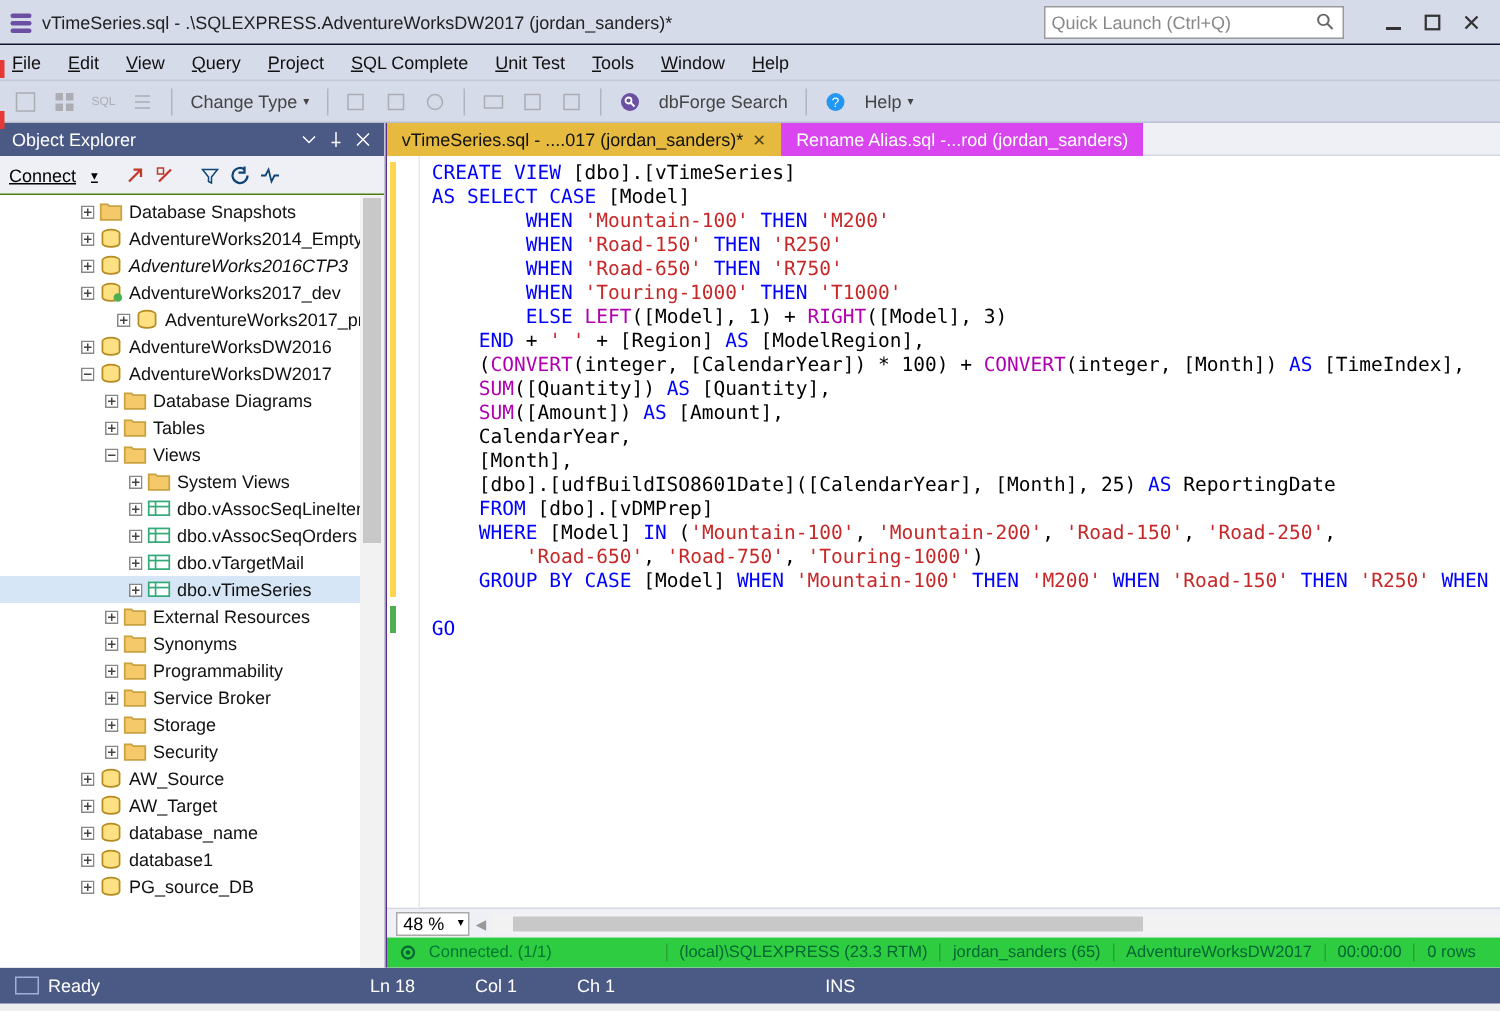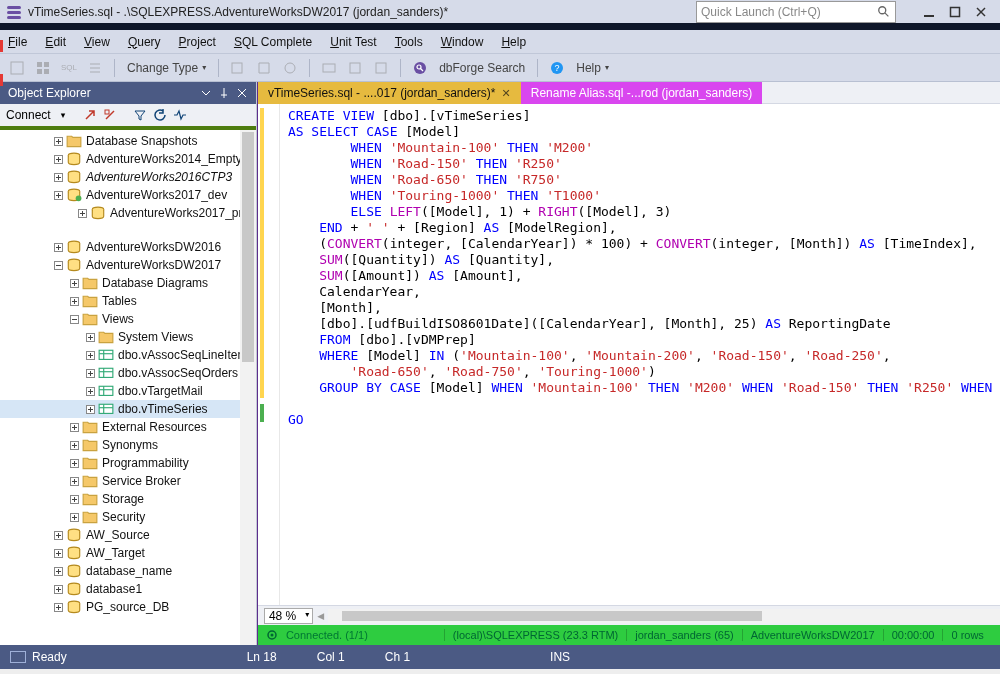--- a/index.html
+++ b/index.html
@@ -1,38 +1,38 @@
 <!DOCTYPE html>
 <html><head>
 <meta charset="utf-8">
 <style>
 * { box-sizing: border-box; margin: 0; padding: 0; }
 body { font-family: "Segoe UI", Tahoma, sans-serif; font-size: 12px; background: #eee; overflow: hidden; width: 1000px; height: 674px; }
-.titlebar { height: 30px; background: #d6dbe9; display: flex; align-items: center; padding: 0 6px; border-bottom: 7px solid #0f172a; }
+.titlebar { height: 30px; background: #d6dbe9; display: flex; align-items: center; padding: 0 6px; border-bottom: 1px solid #0f172a; }
 .titlebar .appicon { width: 16px; height: 16px; margin-right: 6px; }
 .titlebar .title { flex: 0 0 auto; color: #222; }
 .titlebar .spacer { flex: 1; }
 .titlebar .search { width: 200px; height: 22px; background: #fff; border: 1px solid #999; display: flex; align-items: center; padding: 0 4px; color: #888; margin-right: 20px; }
 .titlebar .search svg { width: 14px; height: 14px; margin-left: auto; }
 .titlebar .winbtn { width: 26px; height: 20px; display: flex; align-items: center; justify-content: center; color: #333; font-size: 14px; }
 .menubar { height: 24px; background: #d6dbe9; display: flex; align-items: center; padding: 0 8px; gap: 18px; border-bottom: 1px solid #c0c7d8; }
 .menubar span { color: #111; }
 .menubar span u { text-decoration: underline; }
 .toolbar { height: 28px; background: #d6dbe9; display: flex; align-items: center; padding: 0 6px; gap: 4px; border-bottom: 1px solid #b8c0d2; }
 .tbtn { width: 22px; height: 22px; display: flex; align-items: center; justify-content: center; opacity: 0.55; }
 .tbtn.active { opacity: 1; }
 .tbtn svg { width: 16px; height: 16px; }
 .tsep { width: 1px; height: 18px; background: #aeb5c8; margin: 0 4px; }
 .tlabel { color: #444; padding: 0 4px; display: flex; align-items: center; gap: 4px; }
 .body { display: flex; height: 563px; }
 .panel-oe { width: 263px; background: #eef0f5; border-right: 1px solid #c3c8d6; display: flex; flex-direction: column; }
 .panel-oe .ph { height: 22px; background: #4b5a84; color: #fff; display: flex; align-items: center; padding: 0 8px; font-size: 12px; }
 .panel-oe .ph .phspacer { flex:1; }
 .panel-oe .ph svg { width: 12px; height: 12px; margin-left: 6px; fill:#fff; }
-.panel-oe .ptb { height: 26px; display: flex; align-items: center; padding: 0 6px; gap: 6px; background: #eef0f5; border-bottom:4px solid #4d7c0f; }
+.panel-oe .ptb { height: 26px; display: flex; align-items: center; padding: 0 6px; gap: 6px; background: #eef0f5; border-bottom:1px solid #4d7c0f;text-decoration:underline; }
 .panel-oe .ptb .lbl { margin-right: 4px; }
 .panel-oe .tree { flex:1; overflow:auto; padding: 2px 0; background:#fff; position:relative; }
 .tree-row { display:flex; align-items:center; height:18px; padding-left:4px; white-space:nowrap; color:#111; }
 .tree-row .exp { width:12px; height:12px; margin-right:2px; display:flex; align-items:center; justify-content:center; font-size:9px; color:#666; }
 .tree-row .ic { width:16px; height:14px; margin-right:4px; display:flex; align-items:center; justify-content:center; }
 .tree-row.sel { background:#d6e6f6; }
 .scroll-v { position:absolute; right:0; top:0; bottom:0; width:16px; background:#f2f2f2; }
 .scroll-v .thumb { background:#c8c8c8; position:absolute; left:2px; right:2px; }
 .editor { flex:1; display:flex; flex-direction:column; background:#fff; border-left:1px solid #5d2e8c;}
 .tabs { height:22px; display:flex; background:#4b5a84; }
@@ -308,21 +308,21 @@
             </svg>
           </span>
           <span class="ic">
             <svg viewBox="0 0 14 12">
               <ellipse cx="7" cy="3" rx="5" ry="2" fill="#ffe083" stroke="#b58a1e"></ellipse>
               <path d="M2 3v6c0 1.1 2.2 2 5 2s5-.9 5-2V3" fill="#ffe083" stroke="#b58a1e"></path>
             </svg>
           </span>
           <span>AdventureWorks2017_prod</span>
         </div>
-        <div class="tree-row" style="padding-left: 52px; margin-top: 16px;">
+        <div class="tree-row" style="padding-left: 52px;">
           <span class="exp">
             <svg width="9" height="9" viewBox="0 0 9 9">
               <rect x="0.5" y="0.5" width="8" height="8" fill="#fff" stroke="#888"></rect>
               <line x1="2" y1="4.5" x2="7" y2="4.5" stroke="#444"></line>
               <line x1="4.5" y1="2" x2="4.5" y2="7" stroke="#444"></line>
             </svg>
           </span>
           <span class="ic">
             <svg viewBox="0 0 14 12">
               <ellipse cx="7" cy="3" rx="5" ry="2" fill="#ffe083" stroke="#b58a1e"></ellipse>

